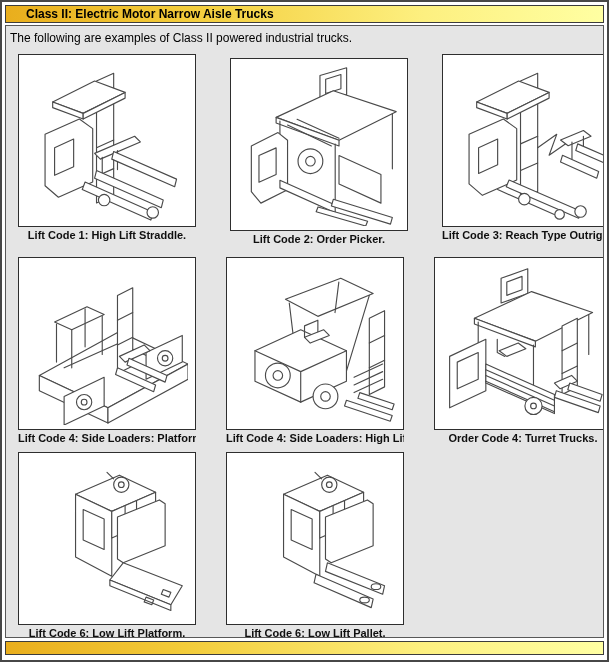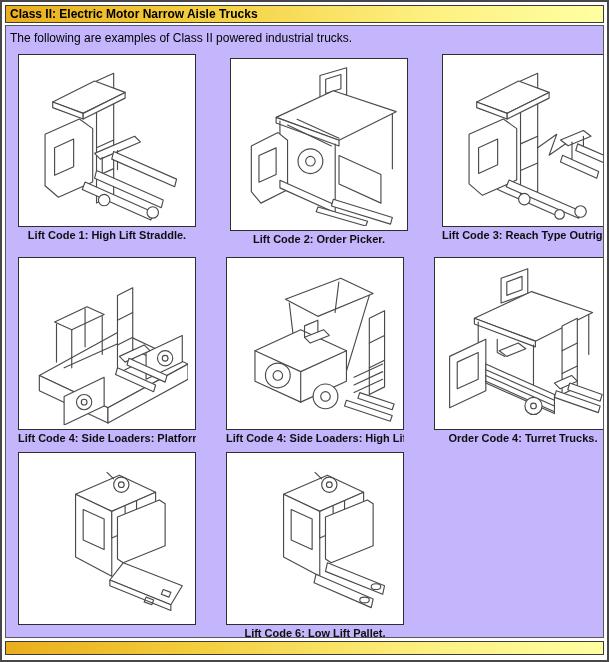--- a/index.html
+++ b/index.html
@@ -10,28 +10,28 @@
     padding:2px 3px 0 3px;
     font-family:"Liberation Sans", sans-serif;
     overflow:hidden;
   }
   .header-bar {
     box-sizing:border-box;
     height:18px; margin:1px 0 2px 0;
     border:1px solid #3c3c3c;
     background:linear-gradient(90deg,#e9ae1d 0%,#f3cc3a 30%,#fdf080 70%,#ffffa2 100%);
     font-size:12px; font-weight:bold; color:#000000;
-    line-height:16px; padding:0 4px;
+    line-height:16px; padding:0 20px;
     white-space:nowrap; overflow:hidden;
   }
   .content {
     box-sizing:border-box;
     height:613px;
     border:1px solid #585858;
-    background:#c4b5fd;
+    background:#e5e5e5;
     overflow:hidden;
   }
   .intro {
     font-size:12px; color:#000000;
     padding:5px 4px 9px 4px;
   }
   .row { display:flex; gap:30px; margin:0 0 6px 12px; }
   .cell { width:178px; }
   .imgbox {
     box-sizing:border-box;
@@ -237,20 +237,21 @@
             <circle class="nl" cx="100" cy="28" r="3"></circle>
             <path class="nl" d="M92,22 L85,15"></path>
             <path class="nl" d="M104,50 L104,66 M116,45 L116,61"></path>
             <path d="M96,62 L140,44 L146,48 L146,92 L102,110 L96,106 Z"></path>
             <path d="M102,110 L164,134 L152,154 L88,128 Z"></path>
             <path d="M88,128 L152,154 L152,160 L88,134 Z"></path>
             <path class="nl" d="M144,138 L152,141 L150,146 L142,143 Z M126,146 L134,149 L132,154 L124,151 Z"></path>
           </g>
         </svg>
       </div>
+      <figcaption class="caption">Lift Code 6: Low Lift Platform.</figcaption>
     </figure>
 
     <figure class="cell" style="margin:0">
       <div class="imgbox">
         <svg viewBox="0 0 170 170">
           <g class="lineart">
             <path d="M52,38 L98,18 L136,36 L90,56 Z"></path>
             <path d="M52,38 L52,104 L90,124 L90,56 Z"></path>
             <path d="M90,56 L136,36 L136,64 L90,84 Z"></path>
             <path class="nl" d="M60,54 L82,64 L82,96 L60,86 Z"></path>

